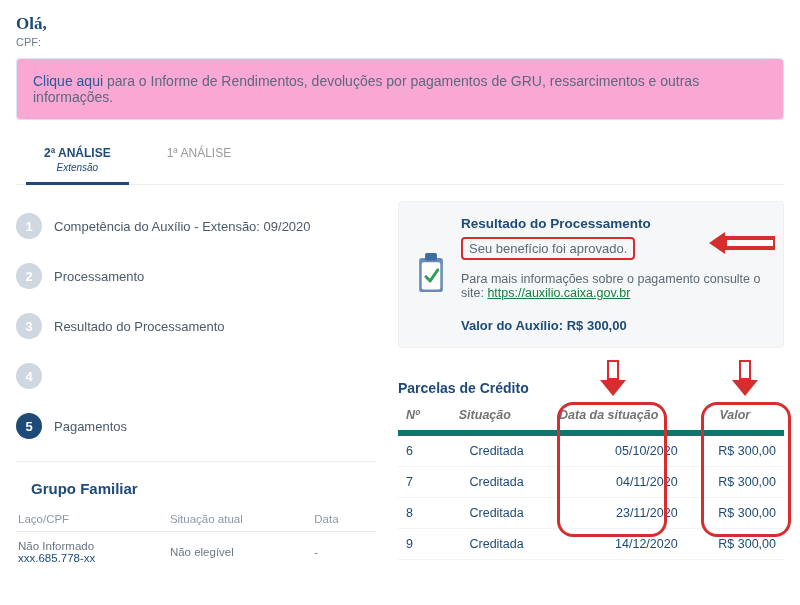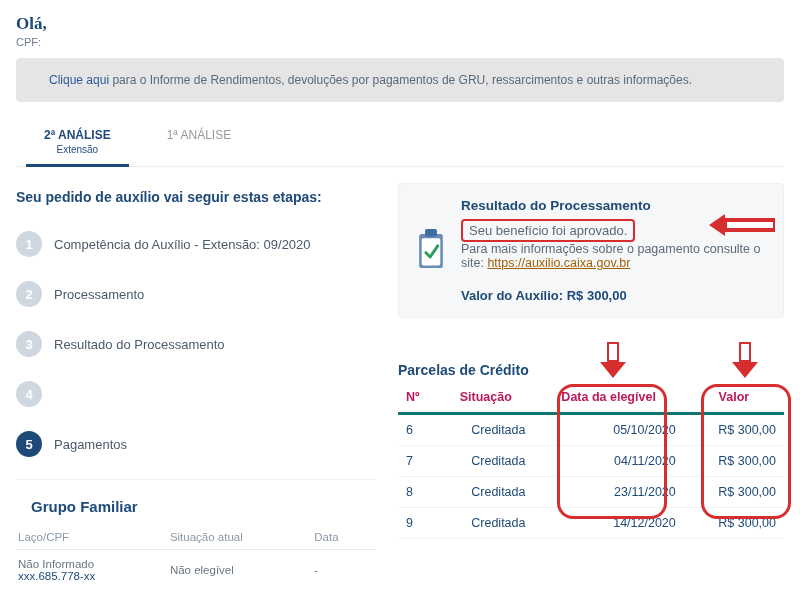--- a/index.html
+++ b/index.html
@@ -1,26 +1,26 @@
 <!DOCTYPE html>
 <html><head>
   <meta charset="utf-8">
   <style>
     * { margin:0; padding:0; box-sizing:border-box; font-family: Arial, Helvetica, sans-serif; }
     body { width:800px; height:605px; background:#fff; color:#2c3e50; font-size:13px; overflow:hidden; }
     .wrap { padding:10px 16px 0 16px; }
     .greet { color:#1e4a78; font-weight:700; font-size:17px; margin:4px 0 2px;font-family:Liberation Serif, serif;}
     .cpf { color:#6b7b8c; font-size:11px; margin-bottom:10px; }
-    .infobar { background:#e5e5e5; border:1px solid #dfe6f0; border-radius:4px; padding:14px 32px; color:#5a6a7a; font-size:12px; }
+    .infobar { background:#f9a8d4; border:1px solid #dfe6f0; border-radius:4px; padding:14px 16px; color:#5a6a7a; font-size:14px; }
     .infobar a { color:#2a5a9a; text-decoration:none; }
 
     .tabs { display:flex; margin-top:16px; }
     .tab { padding:10px 28px 12px; color:#999; font-size:12px; text-align:center; position:relative; cursor:pointer; }
     .tab.active { color:#1e4a78; font-weight:700; }
-    .tab.active .sub { display:block; font-weight:400; font-size:10px; color:#1e4a78; margin-top:2px; }
+    .tab.active .sub { display:block; font-weight:400; font-size:10px; color:#1e4a78; margin-top:2px;font-style:italic; }
     .tab .sub { display:none; }
     .tab.active::after { content:""; position:absolute; left:10px; right:10px; bottom:0; height:3px; background:#1e4a78; }
     .tabline { height:1px; background:#eee; margin-top:-1px; margin-bottom:16px; }
 
     .main { display:flex; gap:22px; }
     
     .left { flex:0 0 360px; }
     .steps-title { color:#1e4a78; font-weight:700; font-size:14px; margin:6px 0 14px; }
     .step { display:flex; align-items:center; gap:12px; padding:12px 0; }
     .circle { width:26px; height:26px; border-radius:50%; display:flex; align-items:center; justify-content:center; font-size:13px; font-weight:700; color:#fff; }
@@ -34,29 +34,29 @@
     .gtable td { padding:8px 12px 8px 2px; color:#6a7682; }
     .gtable .first { color:#1e4a78; }
     
     .right { flex:1; }
     .resbox { background:#f6f7f8; border:1px solid #f0f0f0; border-radius:4px; padding:14px 16px 14px 14px; display:flex; gap:12px; position:relative; }
     .clip { width:36px; display:flex; align-items:center; justify-content:center; }
     .clip svg { width:34px; height:44px; }
     .res-title { color:#1e4a78; font-weight:700; font-size:13.5px; margin-bottom:6px; }
     .res-line { color:#5a6a78; font-size:12.5px; margin-bottom:4px; }
     .res-box-approved { border:2.5px solid #d62e2e; border-radius:4px; display:inline-block; padding:2px 6px; color:#5a6a78; }
-    .res-link { color:#a16207; text-decoration:underline; }
+    .res-link { color:#15803d; text-decoration:underline; }
     .res-valor { color:#1e4a78; font-weight:700; font-size:13px; margin-top:18px; }
     .arrow-left { position:absolute; right:6px; top:30px; }
     .arrow-left svg { width:70px; height:22px; }
 
-    .parcelas-title { color:#1e4a78; font-weight:600; font-size:14px; margin:44px 0 6px; }
+    .parcelas-title { color:#1e4a78; font-weight:600; font-size:14px; margin:32px 0 6px; }
     .ptable-wrap { position:relative; }
     .ptable { width:100%; border-collapse:collapse; font-size:12.5px; }
-    .ptable th { color:#be185d; font-weight:600; text-align:center; padding:6px 8px 8px; border-bottom:3px solid #0f766e; }
+    .ptable th { color:#737373; font-weight:600; text-align:center; padding:6px 8px 8px; border-bottom:6px solid #0f766e;font-style:italic; }
     .ptable th:first-child { text-align:left; width:40px; }
     .ptable td { color:#1e4a78; text-align:right; padding:8px 8px; border-bottom:1px solid #f0f3f8; }
     .ptable td:first-child { text-align:left; }
 
     .red-col { position:absolute; border:3px solid #d62e2e; border-radius:16px; pointer-events:none; }
     .red-col.c1 { left:159px; top:0; width:110px; height:135px; }
     .red-col.c2 { left:303px; top:0; width:90px; height:135px; }
 
     .down-arrow { position:absolute; width:30px; height:36px; }
     .down-arrow svg { width:100%; height:100%; }
@@ -81,21 +81,20 @@
     </div>
     <div class="tab">
       <div>1ª ANÁLISE</div>
     </div>
   </div>
   <div class="tabline"></div>
 
   <div class="main">
 
     <div class="left">
-      <div class="steps-title">Seu pedido de auxílio vai seguir estas etapas:</div>
 
       <div class="step">
         <div class="circle c-gray">1</div>
         <div class="label">Competência do Auxílio - Extensão: 09/2020</div>
       </div>
       <div class="step">
         <div class="circle c-gray">2</div>
         <div class="label">Processamento</div>
       </div>
       <div class="step">
@@ -138,21 +137,21 @@
         <div class="clip">
           <svg viewBox="0 0 40 52">
             <rect x="6" y="6" width="28" height="40" rx="3" fill="#6a8bb5"></rect>
             <rect x="13" y="0" width="14" height="9" rx="2" fill="#3d6ca0"></rect>
             <rect x="9" y="11" width="22" height="32" rx="2" fill="#fff"></rect>
             <path d="M14 28 L19 33 L28 20" stroke="#2e9e5b" stroke-width="3.5" fill="none" stroke-linecap="round" stroke-linejoin="round"></path>
           </svg>
         </div>
         <div style="flex:1">
           <div class="res-title">Resultado do Processamento</div>
-          <div style="margin-bottom:0">
+          <div style="margin-bottom:12px">
             <span class="res-box-approved">Seu benefício foi aprovado.</span>
           </div>
           <div class="res-line">
             <span>Para mais informações sobre o pagamento consulte o site: </span><a href="#" class="res-link">https://auxilio.caixa.gov.br</a>
           </div>
           <div class="res-valor"><span>Valor do Auxílio: </span><span>R$ 300,00</span></div>
         </div>
         <div class="arrow-left">
           <svg viewBox="0 0 70 22">
               <path d="M68 4 L68 18 L18 18 L18 22 L2 11 L18 0 L18 4 Z" fill="#d62e2e"></path>
@@ -178,21 +177,21 @@
               <rect x="11" y="2" width="8" height="16" fill="#fff"></rect>
               <path d="M2 20 L28 20 L15 36 Z" fill="#d62e2e"></path>
             </svg>
         </div>
 
         <table class="ptable">
           <thead>
             <tr>
               <th>Nº</th>
               <th>Situação</th>
-              <th>Data da elegível</th>
+              <th>Data da situação</th>
               <th>Valor</th>
             </tr>
           </thead>
           <tbody>
             <tr>
               <td>6</td>
               <td>Creditada</td>
               <td>05/10/2020</td>
               <td>R$ 300,00</td>
             </tr>

